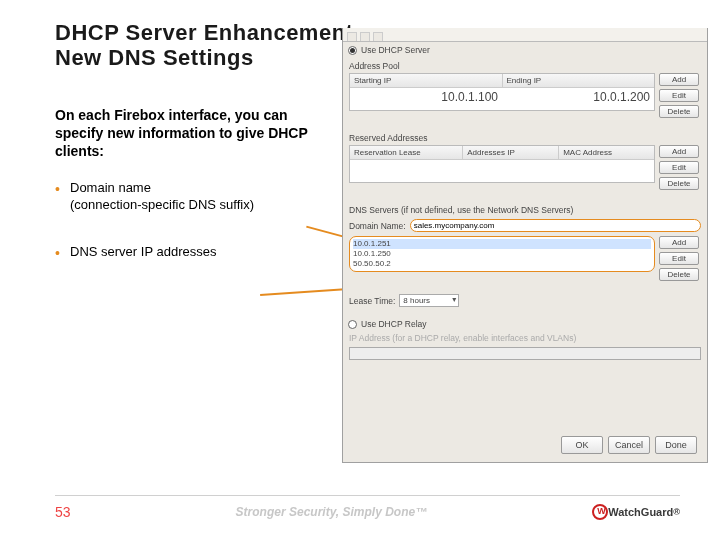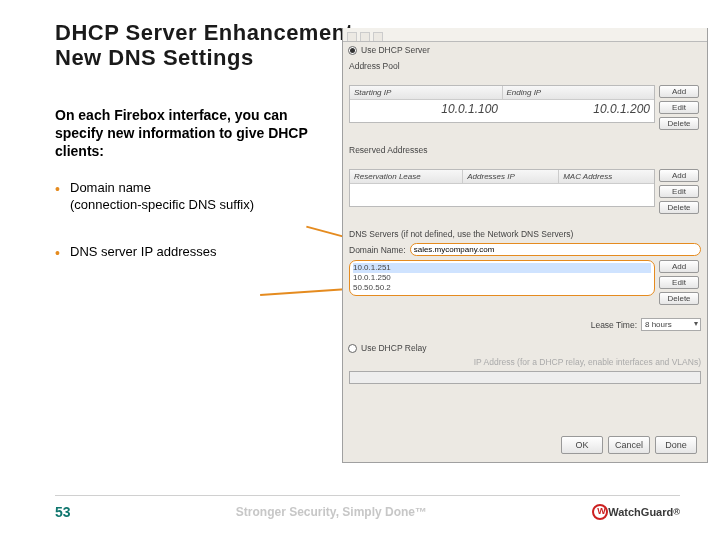--- a/index.html
+++ b/index.html
@@ -11,40 +11,40 @@
   .intro { margin-top: 35px; font-size: 14px; font-weight: 900; line-height: 1.3; max-width: 260px; }
   ul.bullets { list-style: none; margin-top: 20px; }
   ul.bullets li { position: relative; padding-left: 15px; font-size: 13px; line-height: 1.3; margin-bottom: 30px; max-width: 280px; }
   ul.bullets li::before { content: "•"; position: absolute; left: 0; top: 0; color: #e58b1f; font-size: 14px; }
   .sub { display:block; }
   .panel { position: absolute; top: 28px; right: 12px; width: 366px; height: 435px; background: #ece9e3; border: 1px solid #a0a0a0; font-size: 8.5px; color: #444; }
   .row { display: flex; align-items: center; padding: 2px 5px; }
   .radio { width: 9px; height: 9px; border: 1px solid #666; border-radius: 50%; margin-right: 4px; background:#fff; display:inline-block; position:relative;}
   .radio.on::after{content:"";position:absolute;width:5px;height:5px;background:#333;border-radius:50%;top:1px;left:1px;}
   .sectitle { padding: 4px 6px 2px; font-size: 8.5px; }
-  .tbl { margin: 12px 6px; border: 1px solid #bbb; background: #fff; font-style: italic; }
+  .tbl { margin: 0 6px; border: 1px solid #bbb; background: #fff; }
   .tblhead { display: flex; background: linear-gradient(#f7f7f7,#e6e6e6); border-bottom: 1px solid #ccc; font-size:8px;}
   .tblhead div { padding: 2px 4px; border-right: 1px solid #ccc; }
   .tblbody { min-height: 22px; font-size:12px;text-align:right;}
   .tblrow { display:flex; }
   .tblrow div { padding: 2px 4px; }
   .btncol { position:absolute; right:8px; width:40px; display:flex; flex-direction:column; gap:3px;}
   .minibtn { background: linear-gradient(#fff,#e6e6e6); border:1px solid #999; font-size:8px; text-align:center; padding:1px 0; border-radius:2px; }
-  .field { display:flex; align-items:center; gap:4px; padding:2px 6px;justify-content:flex-end;}
+  .field { display:flex; align-items:center; gap:4px; padding:2px 6px;}
   .field input[type=text]{ flex:1; border:1px solid #aaa; font-size:8px; padding:1px 3px; background:#fff;}
   .hl-orange { border:1.5px solid #e58b1f !important; border-radius:7px; }
   .list { margin:0 52px 0 6px; border:1px solid #bbb; background:#fff; min-height:34px; font-size:8px; padding:2px 3px; line-height:1.25;}
   .sel { background:#cfe3ff;}
   .bottom-btns { position:absolute; bottom:8px; right:10px; display:flex; gap:5px;}
   .bottom-btns .minibtn { width:42px; padding:3px 0; font-size:9px;}
   .footer { position:absolute; bottom:20px; left:0; right:0; padding: 0 40px 0 55px; }
   .footer-line { border-top:1px solid #d0d0d0; margin-bottom:8px;}
   .footer-row { display:flex; align-items:center; justify-content:space-between;}
-  .pgnum { color:#0f766e; font-weight:700; font-size:14px;}
-  .tagline { color:#c7c7c7; font-size:12px; font-weight:bold;}
+  .pgnum { color:#ef4444; font-weight:400; font-size:14px;}
+  .tagline { color:#c7c7c7; font-style:italic; font-size:12px; font-weight:bold;}
   .logo { display:flex; align-items:center; color:#3a3a3a; font-size:11px; font-weight:bold;}
   .logo-badge{ width:16px;height:16px;border:2px solid #cc2020;border-radius:50%; position:relative;}
   .logo-badge::after{content:"W"; color:#cc2020; font-size:9px; position:absolute; top:0; left:3px;}
   .arrow { position:absolute; height:2px; background:#e58b1f; }
   .arrow::after { content:""; position:absolute; right:-1px; top:-3px; border-left:8px solid #e58b1f; border-top:4px solid transparent; border-bottom:4px solid transparent;}
   .select { border:1px solid #aaa; background:#fff; font-size:8px; padding:1px 14px 1px 3px; position:relative; display:inline-block; min-width:60px;}
   .select::after{content:"▾"; position:absolute; right:2px; top:0; font-size:8px; color:#555;}
   .faint{color:#aaa;}
   .toptabs{position:absolute;top:-1px;left:0;right:0;height:14px;border-bottom:1px solid #bbb;background:#f3f1ec;font-size:7px;color:#888;padding-left:4px;display:flex;gap:3px;align-items:flex-end;}
   .toptabs span{border:1px solid #ccc;border-bottom:none;background:#ece9e3;padding:1px 3px 0;}

